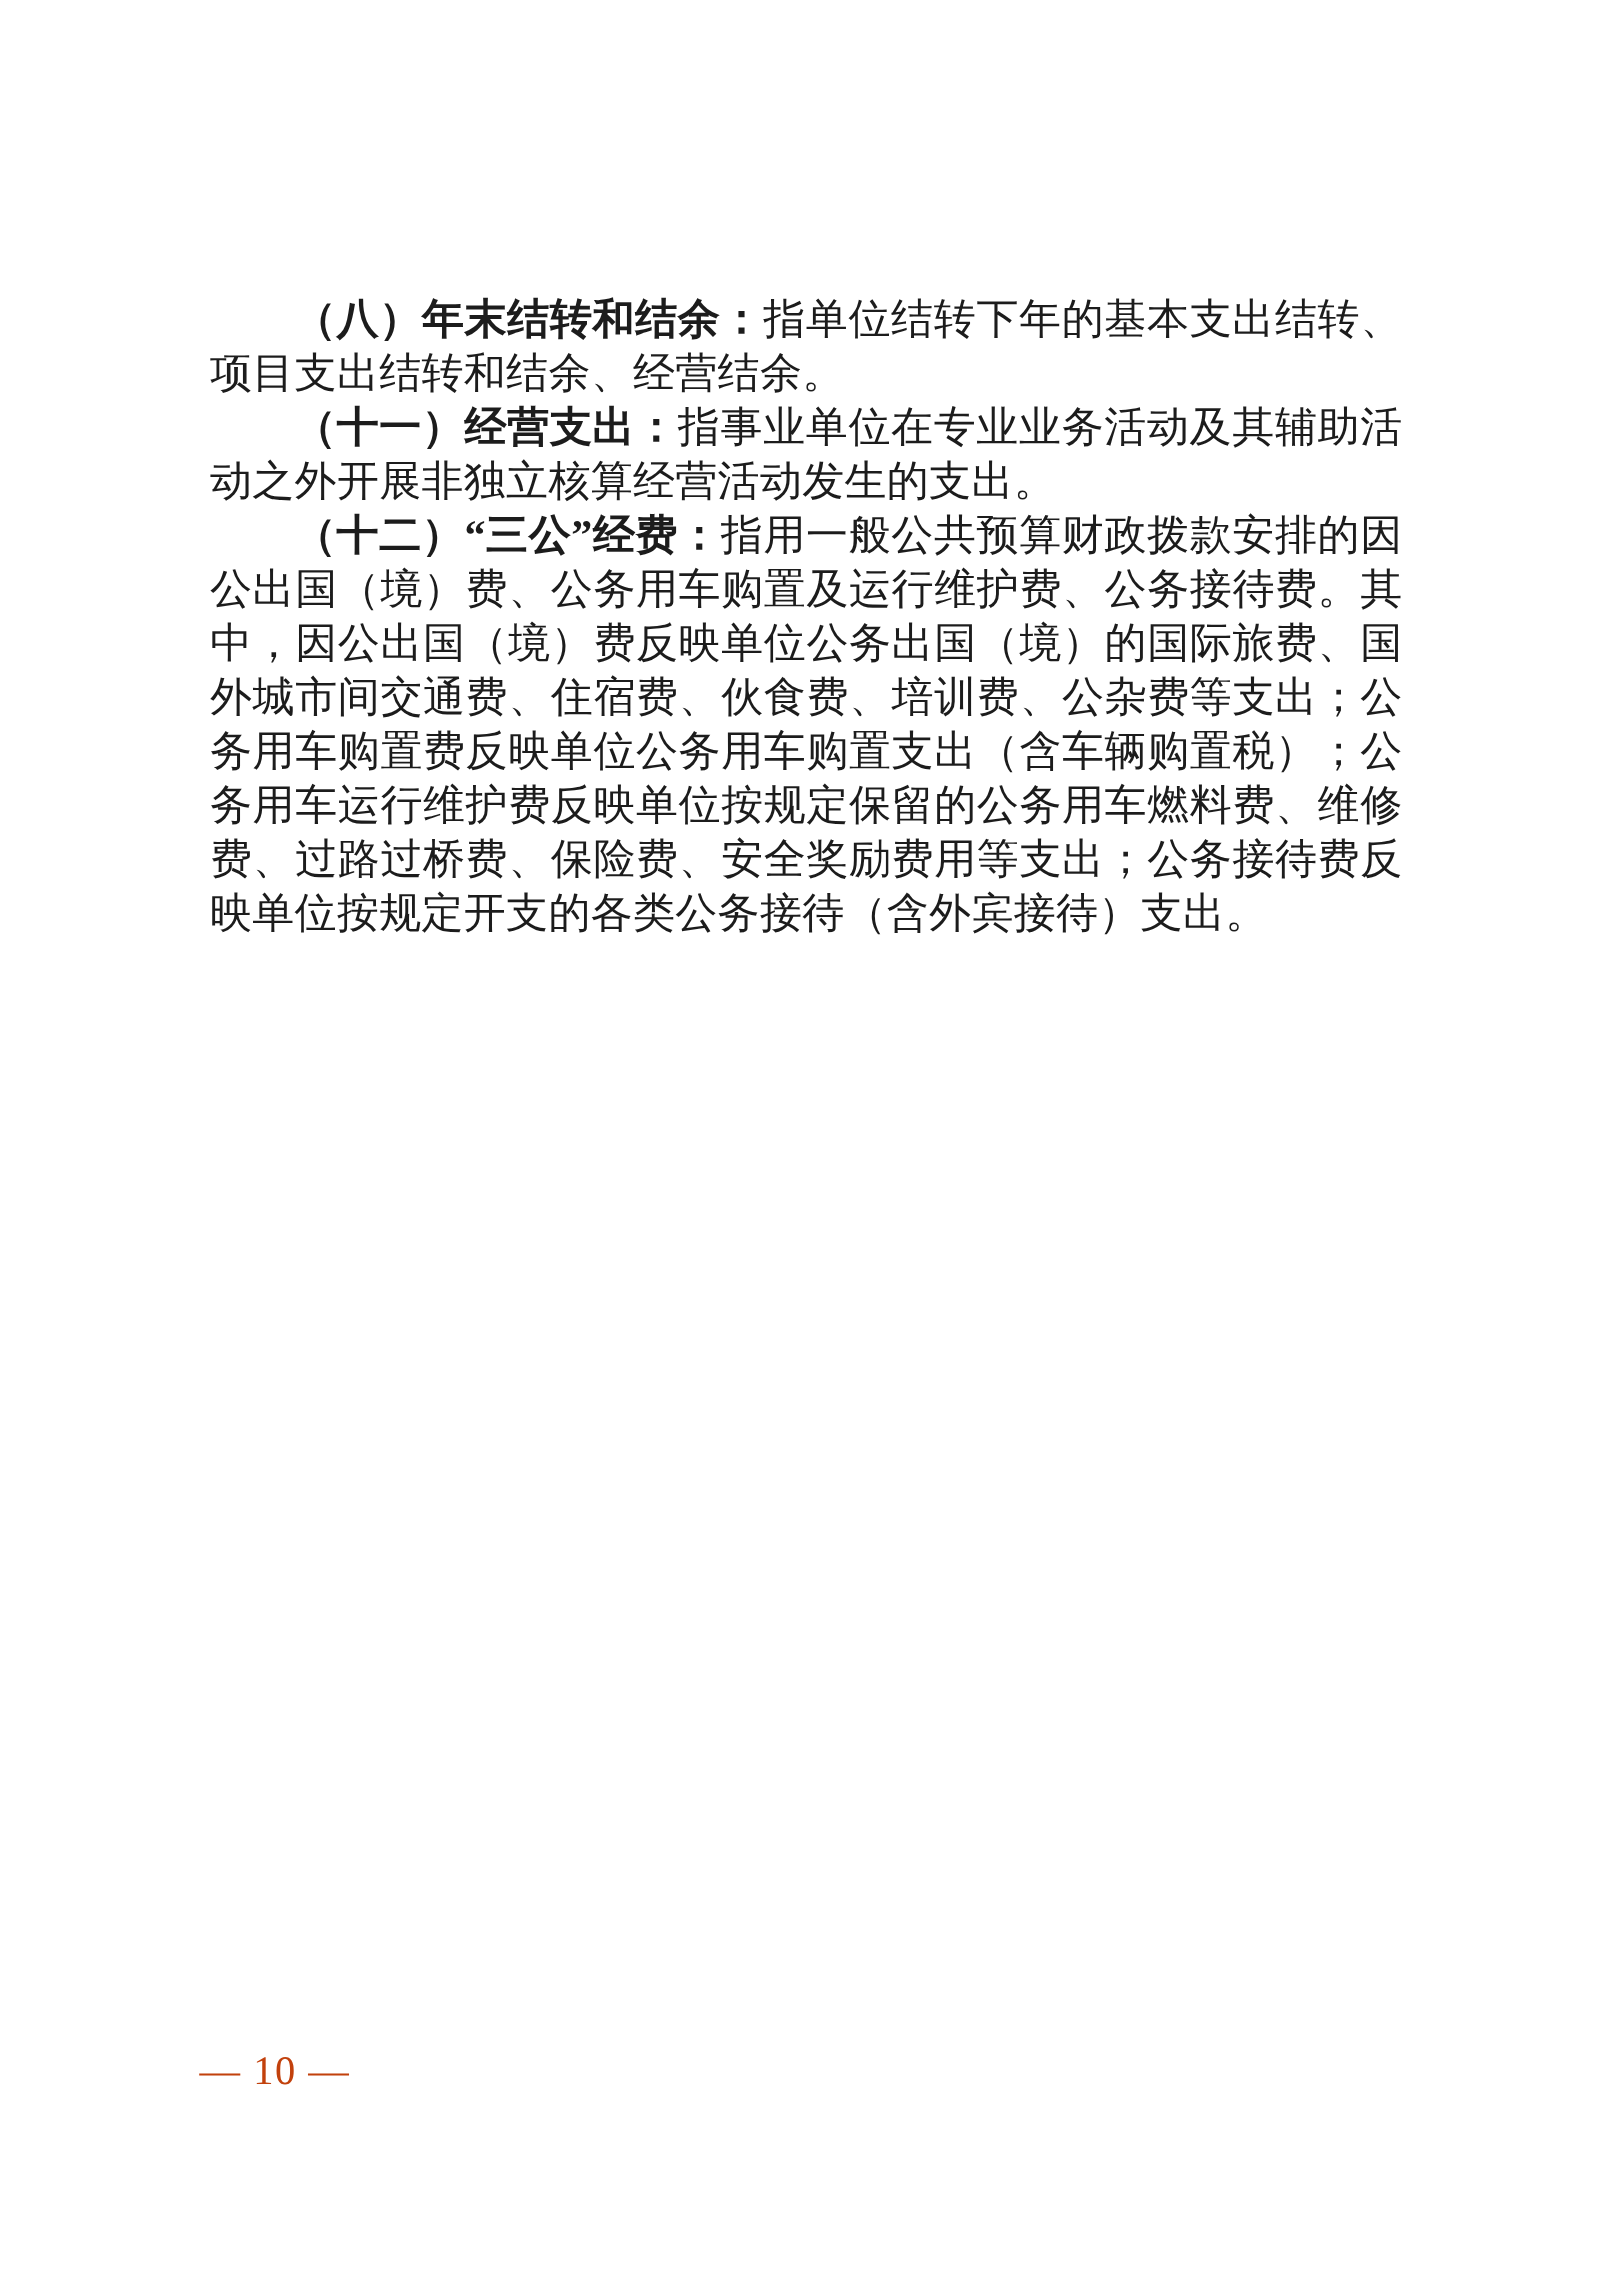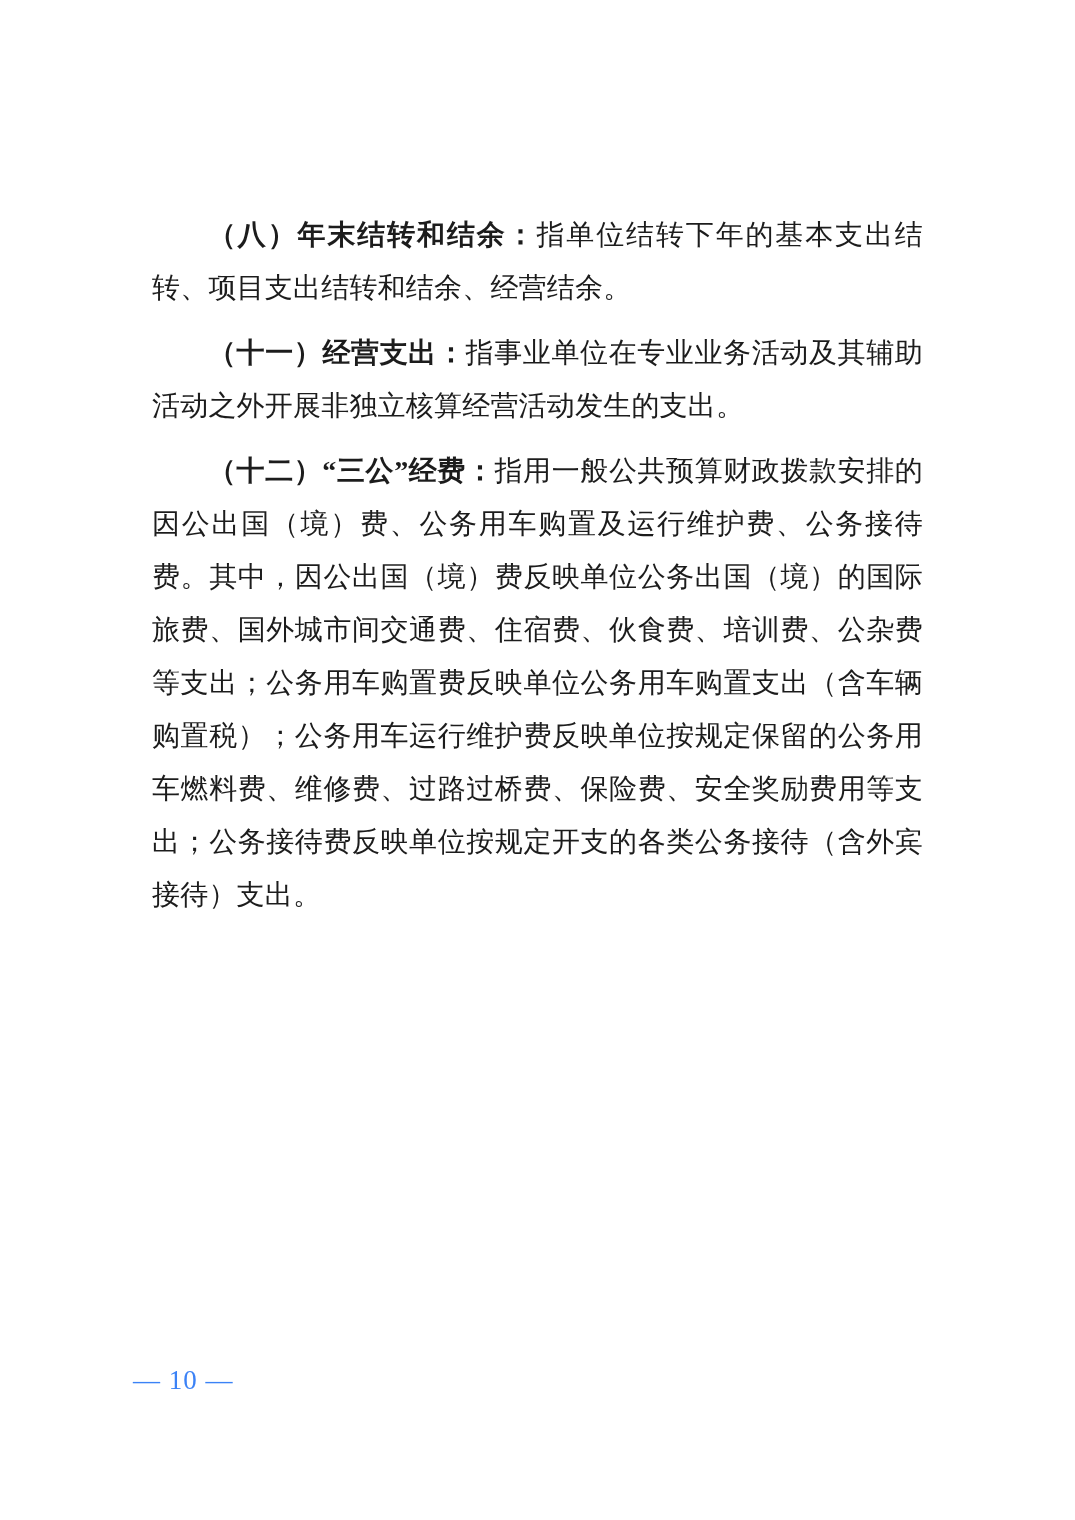--- a/index.html
+++ b/index.html
@@ -15,39 +15,39 @@
     font-family: "Liberation Serif", "DejaVu Serif", serif;
     color: #1c1c1c;
   }
   .doc-content {
     position: absolute;
     left: 140px;
     top: 196px;
     width: 795px;
   }
   .para {
-    margin: 12px;
+    margin: 0;
     font-size: 28px;
-    line-height: 53px;
+    line-height: 36px;
     text-align: justify;
     text-indent: 2em;
     letter-spacing: 0.2px;
     word-break: break-all;
   }
   .para .term {
     font-weight: bold;
   }
   .page-number {
     position: absolute;
     left: 133px;
     top: 1363px;
     font-size: 27px;
     line-height: 34px;
     letter-spacing: 1px;
-    color: #3b82f6;
+    color: #c2410c;
     white-space: pre;
   }
 </style>
 </head>
 <body>
 
 <div class="doc-content">
   <p class="para"><span class="term">（八）年末结转和结余：</span><span class="body-text">指单位结转下年的基本支出结转、项目支出结转和结余、经营结余。</span></p>
   <p class="para"><span class="term">（十一）经营支出：</span><span class="body-text">指事业单位在专业业务活动及其辅助活动之外开展非独立核算经营活动发生的支出。</span></p>
   <p class="para"><span class="term">（十二）“三公”经费：</span><span class="body-text">指用一般公共预算财政拨款安排的因公出国（境）费、公务用车购置及运行维护费、公务接待费。其中，因公出国（境）费反映单位公务出国（境）的国际旅费、国外城市间交通费、住宿费、伙食费、培训费、公杂费等支出；公务用车购置费反映单位公务用车购置支出（含车辆购置税）；公务用车运行维护费反映单位按规定保留的公务用车燃料费、维修费、过路过桥费、保险费、安全奖励费用等支出；公务接待费反映单位按规定开支的各类公务接待（含外宾接待）支出。</span></p>

